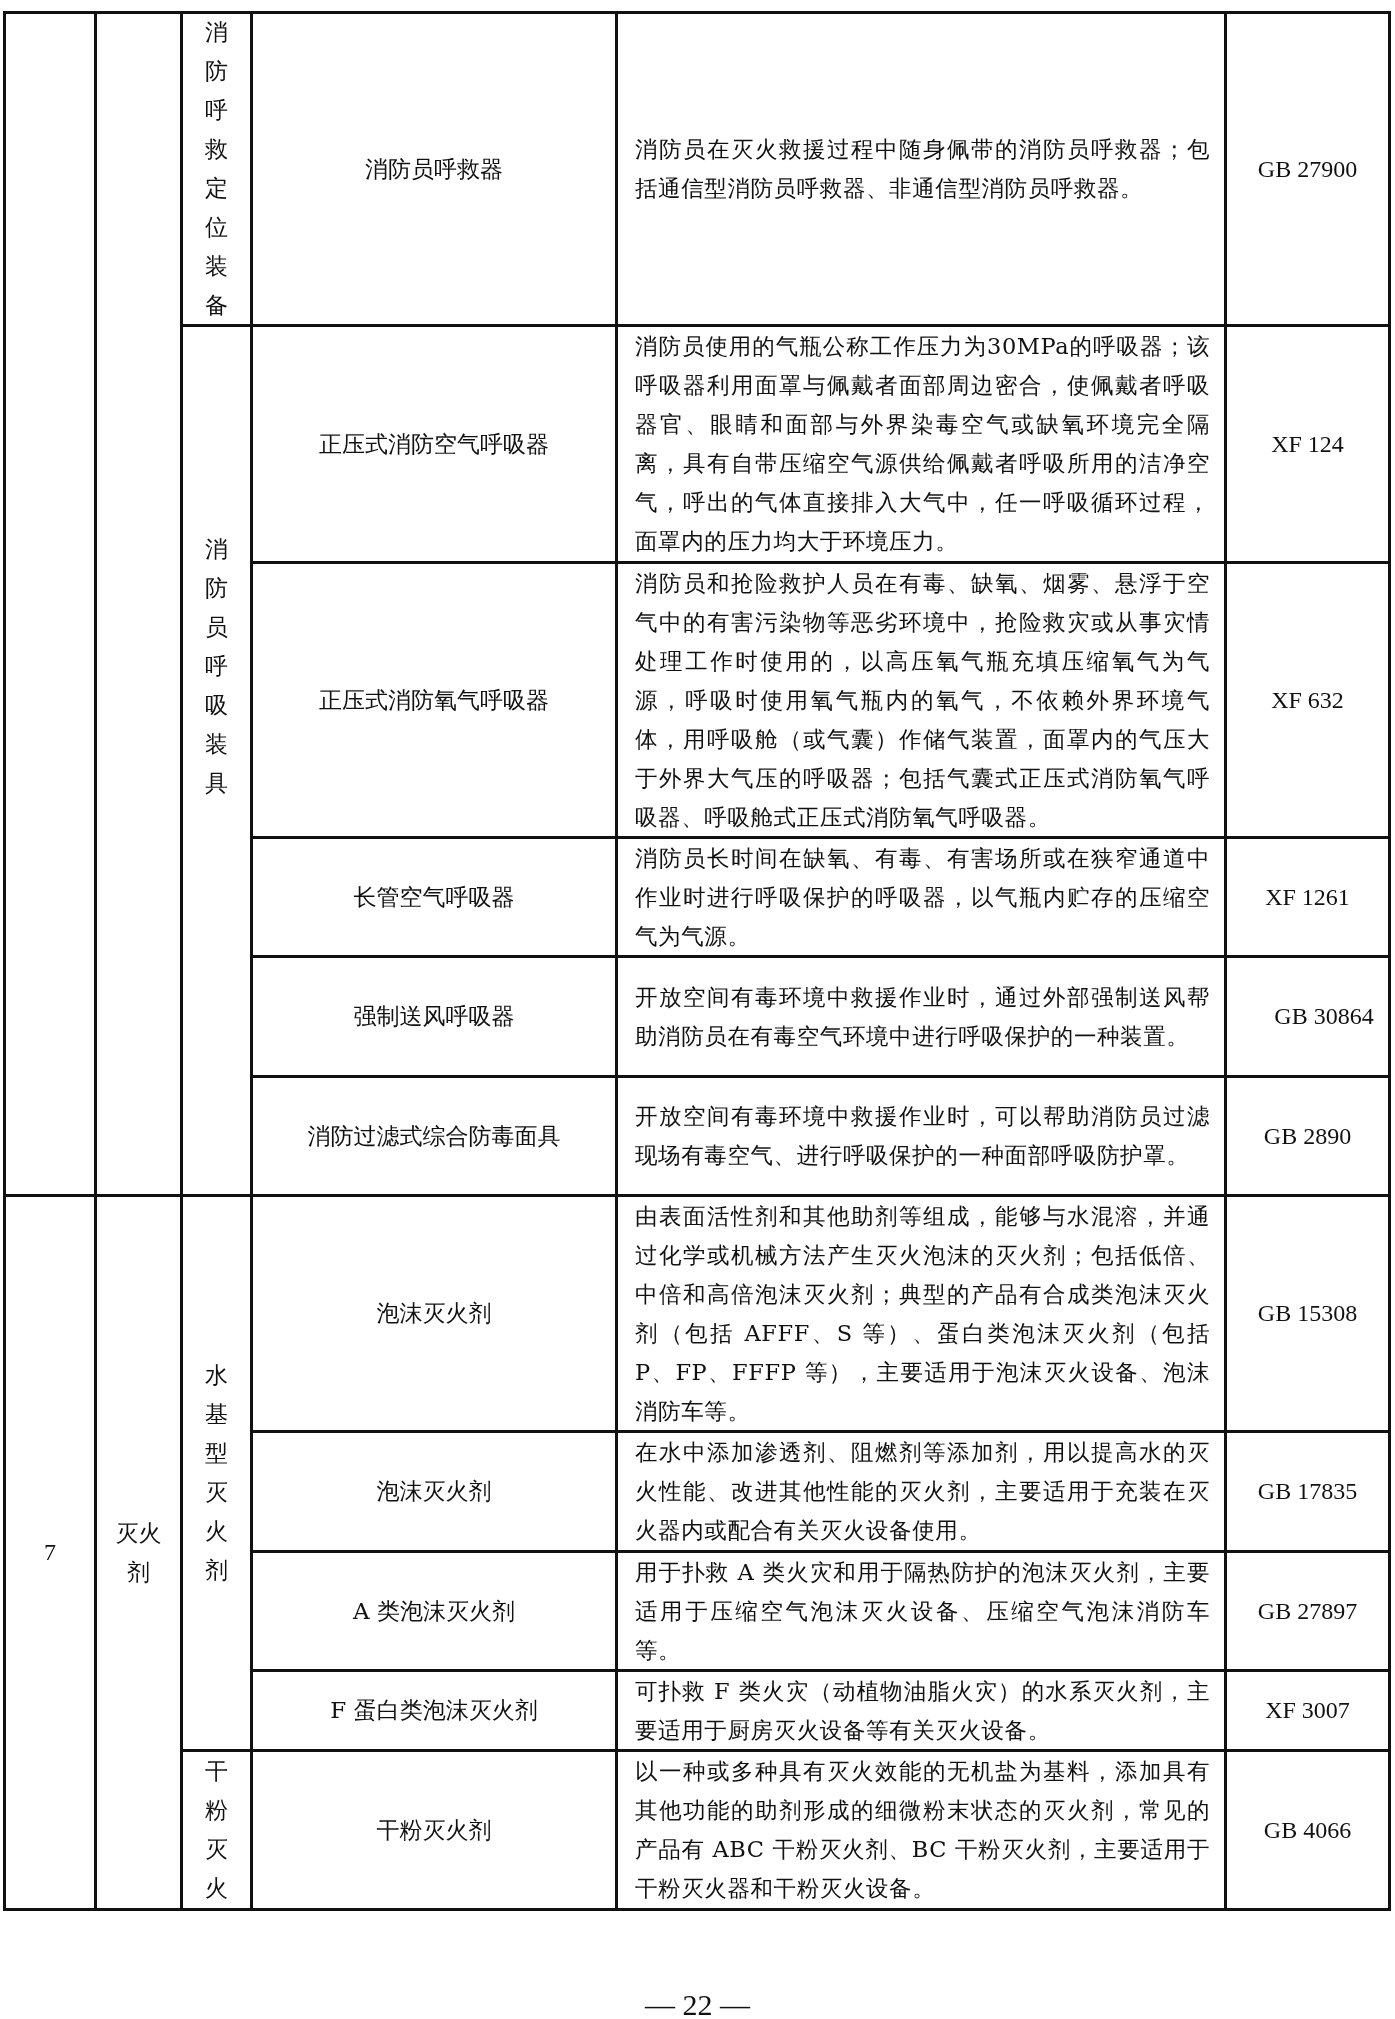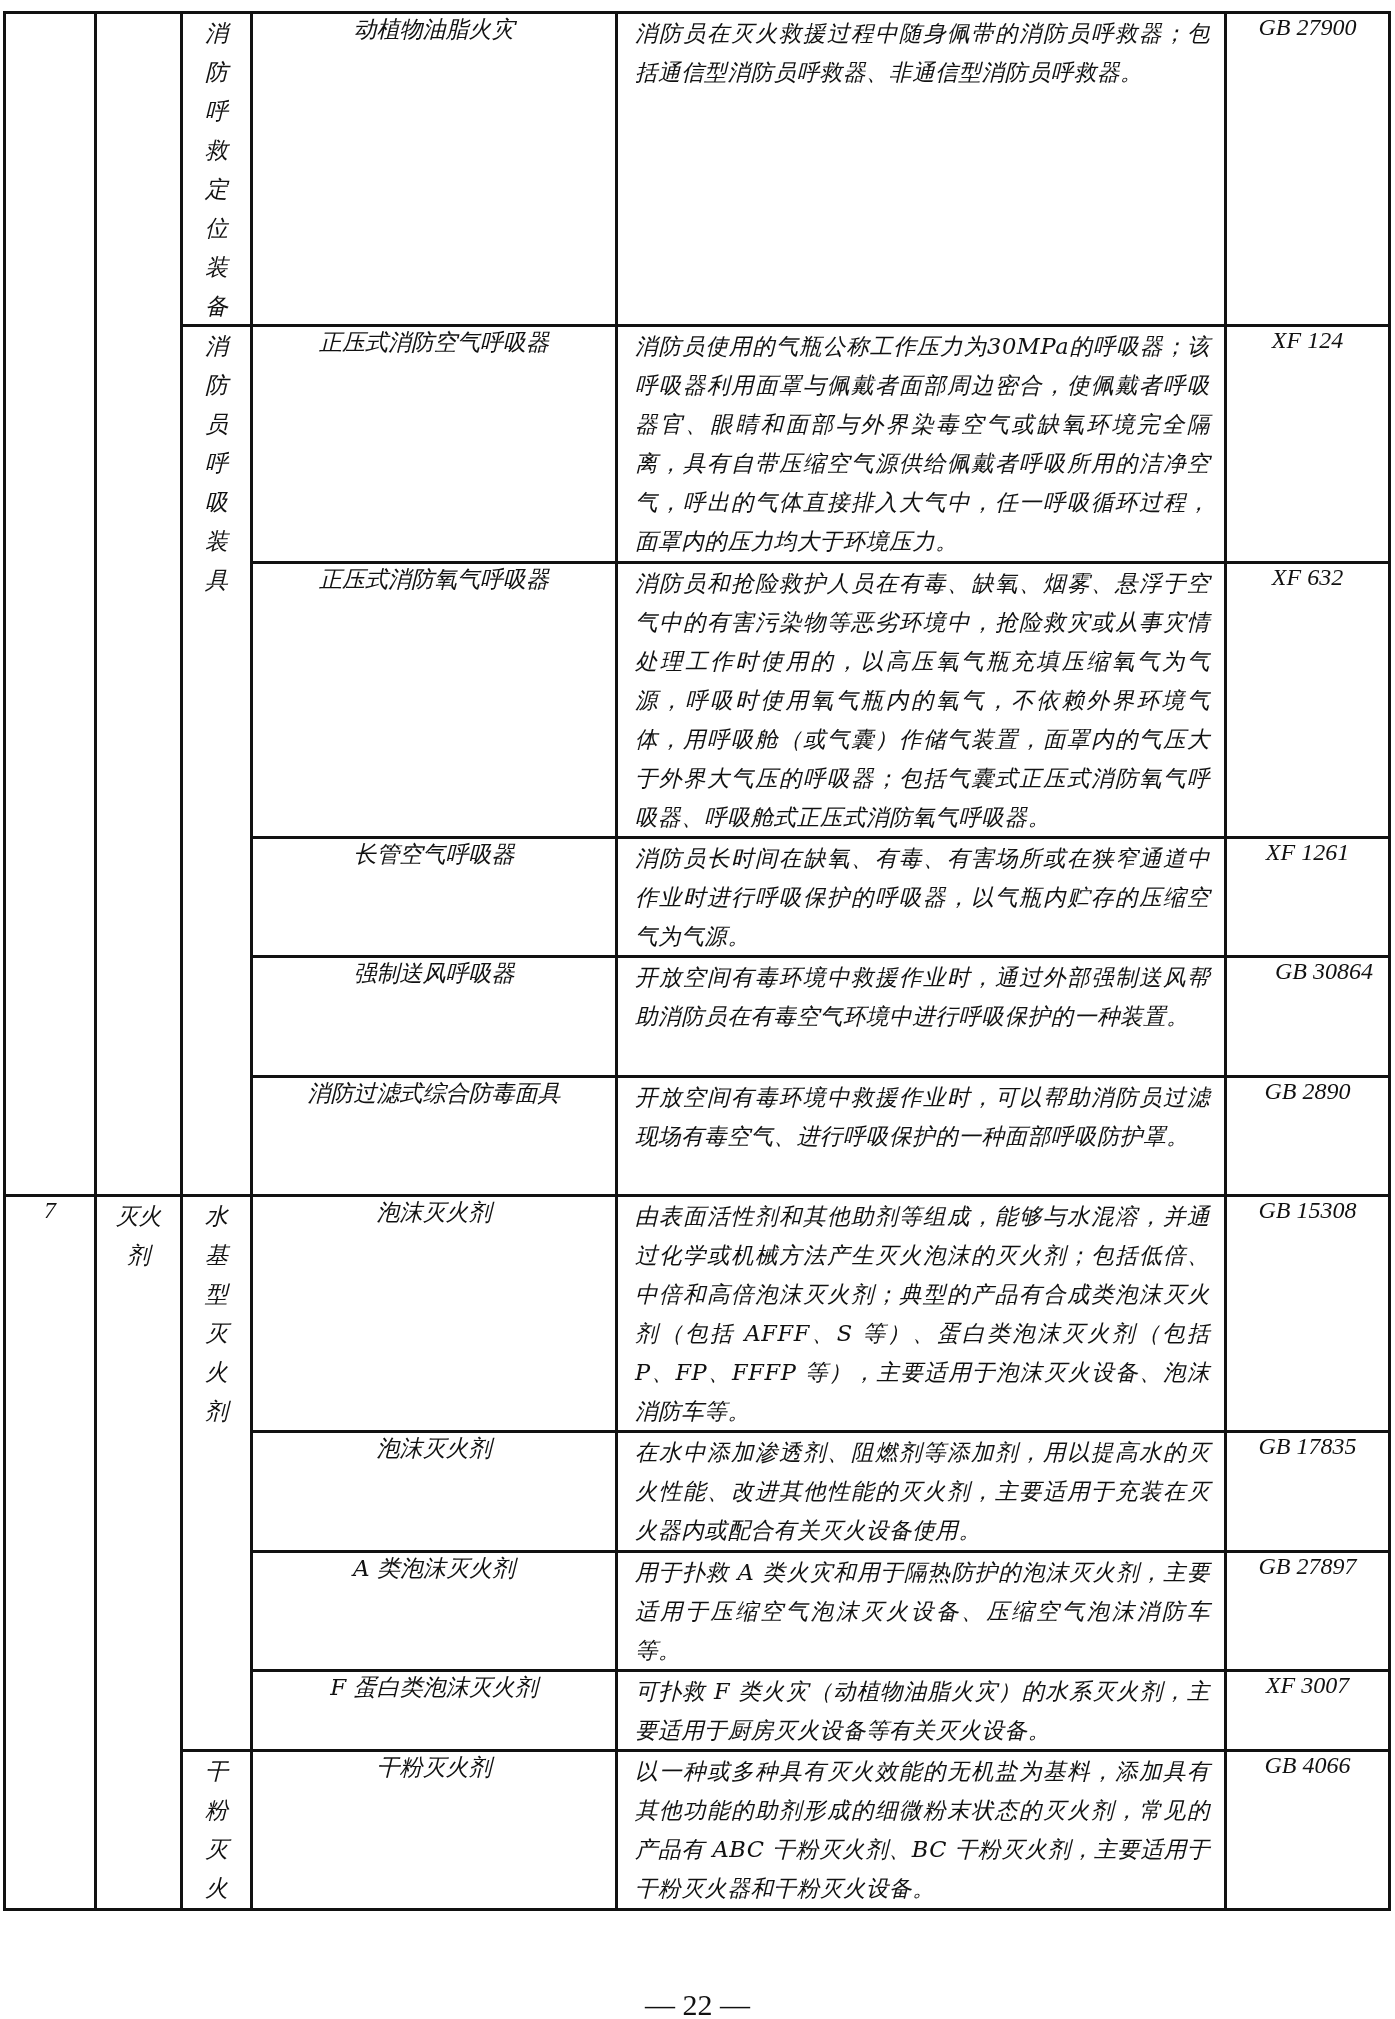--- a/index.html
+++ b/index.html
@@ -1,18 +1,18 @@
 <!DOCTYPE html>
 <html><head>
 <meta charset="utf-8">
 <style>
   html, body { margin: 0; padding: 0; background: #ffffff; }
   body { width: 1395px; height: 2019px; position: relative; overflow: hidden;
          font-family: "DejaVu Serif", "Liberation Serif", serif; color: #111; }
-  .cell { position: absolute; box-sizing: border-box; display: flex; align-items: flex-start; justify-content: center; font-style: italic; }
+  .cell { position: absolute; box-sizing: border-box; display: flex; align-items: center; justify-content: center; }
   .hline { position: absolute; height: 3px; background: #111; }
   .vline { position: absolute; width: 3px; background: #111; }
   .vert { font-size: 23px; line-height: 39px; width: 30px; text-align: center; word-break: break-all; }
   .name { font-size: 23px; text-align: center; white-space: nowrap; }
   .desc { font-size: 22.5px; line-height: 39px; text-align: justify; padding: 0 14px 0 17px; width: 100%; box-sizing: border-box; letter-spacing: 0.6px; }
   .std { font-family: "Liberation Serif", serif; font-size: 24px; white-space: nowrap; }
   .narrow { font-size: 23px; line-height: 39px; text-align: center; width: 56px; }
   .pagenum { position: absolute; left: 0; width: 1395px; top: 1988px; text-align: center; font-family: "Liberation Serif", serif; font-size: 30px; }
 </style>
 </head>
@@ -56,21 +56,21 @@
   <span class="vert">消防员呼吸装具</span>
 </div>
 <div class="cell" style="left:183px;top:1197px;width:67px;height:552px;">
   <span class="vert">水基型灭火剂</span>
 </div>
 <div class="cell" style="left:183px;top:1752px;width:67px;height:156px;">
   <span class="vert">干粉灭火</span>
 </div>
 
 <div class="cell" style="left:253px;top:14px;width:362px;height:310px;">
-  <span class="name">动植物油脂火灾</span>
+  <span class="name">消防员呼救器</span>
 </div>
 <div class="cell" style="left:618px;top:14px;width:606px;height:310px;">
   <div class="desc">消防员在灭火救援过程中随身佩带的消防员呼救器；包括通信型消防员呼救器、非通信型消防员呼救器。</div>
 </div>
 <div class="cell" style="left:1227px;top:14px;width:161px;height:310px;">
   <span class="std">GB 27900</span>
 </div>
 
 <div class="cell" style="left:253px;top:327px;width:362px;height:234px;">
   <span class="name">正压式消防空气呼吸器</span>

